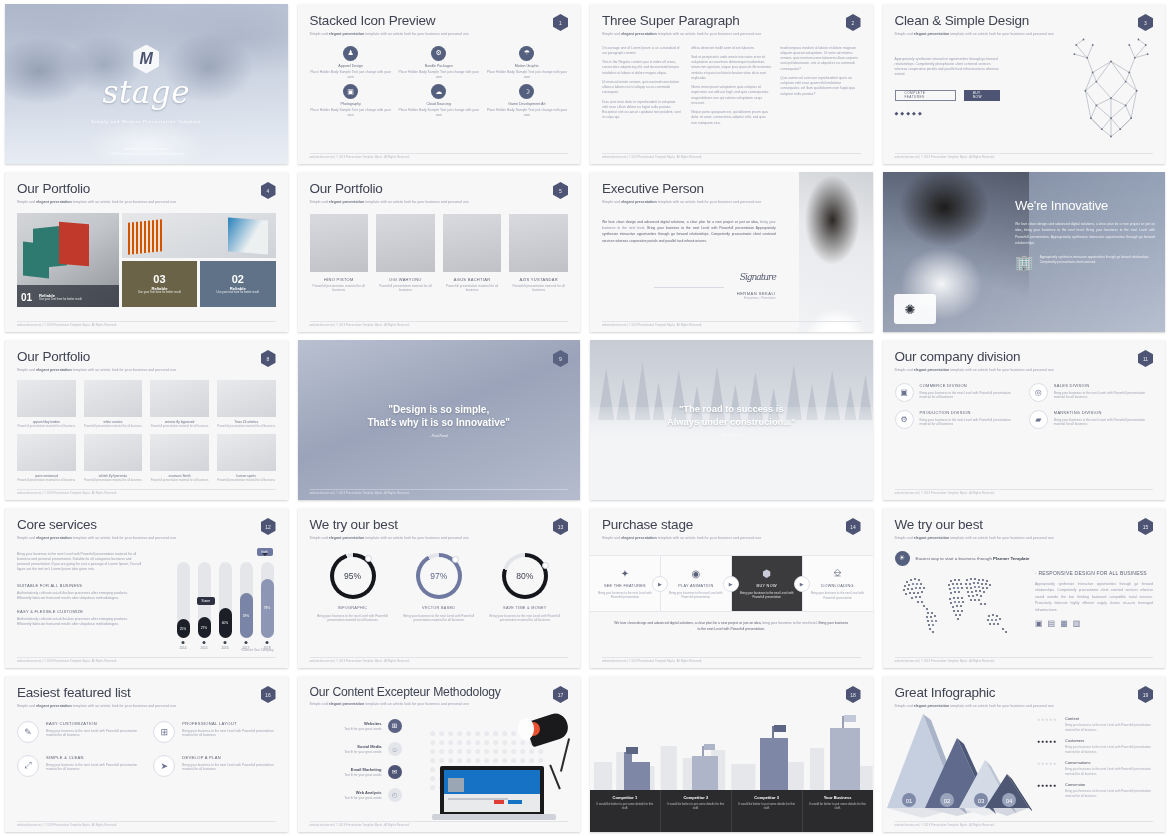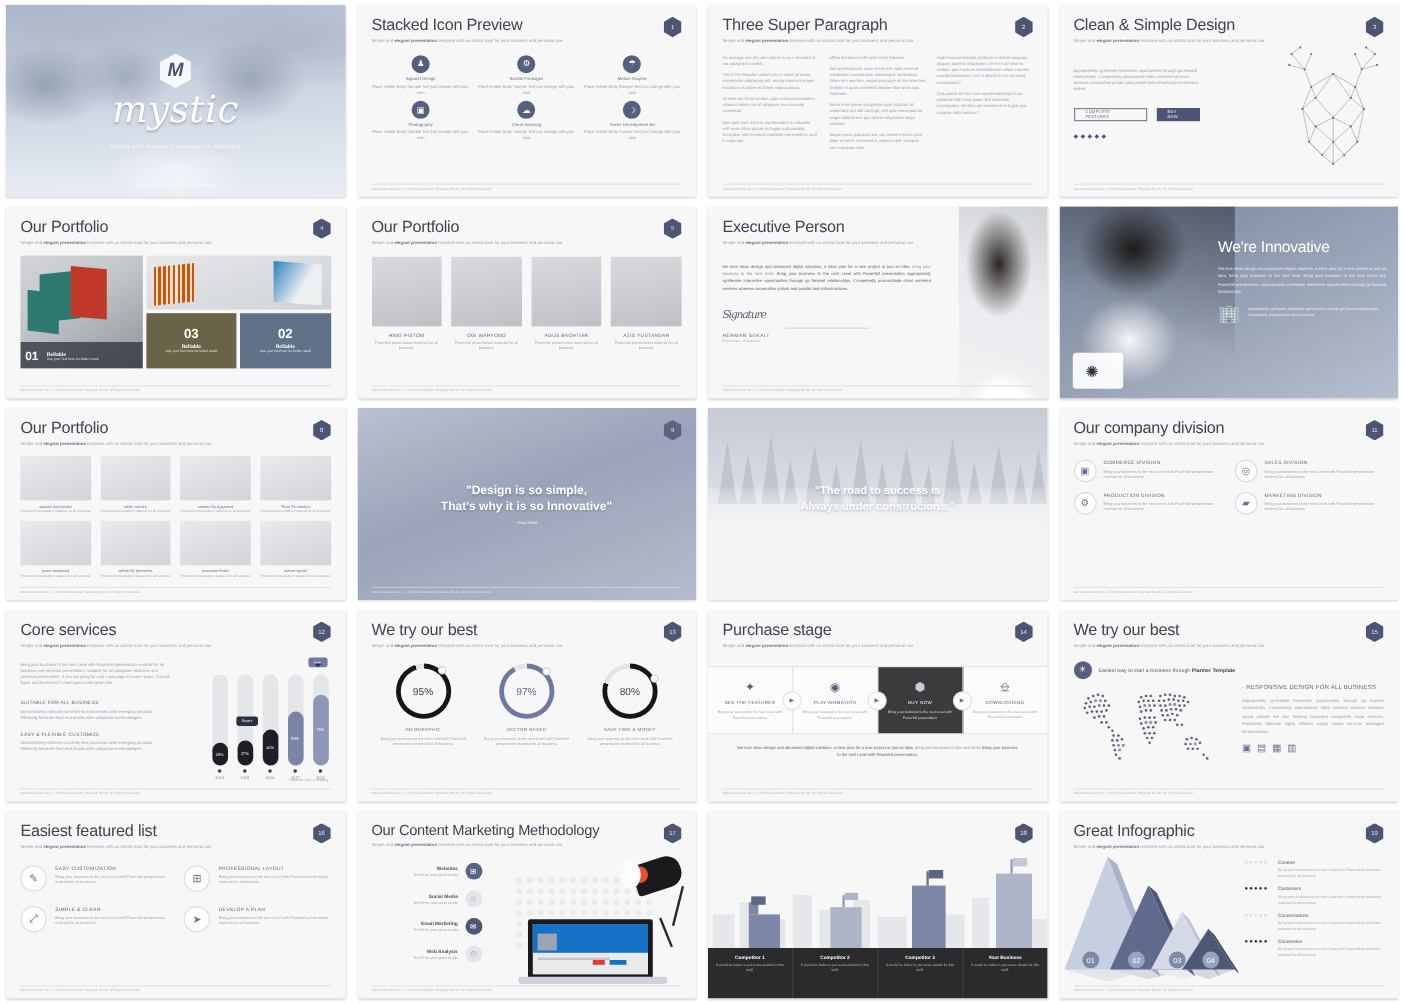--- a/index.html
+++ b/index.html
@@ -276,21 +276,21 @@
 <body>
 
 <div class="grid">
 
   <div class="cell">
     <div class="slide bleed">
       <div class="cover">
         <div class="cover-logo">
             <span>M</span>
           </div>
-        <div class="cover-word">mystic</div>
+        <div class="cover-word">stage</div>
         <div class="cover-tag">Simply and Modern Presentation Template</div>
         <div class="cover-foot">
           <div>www.kartigrafis-typesourceme.com</div>
           <div>© 2019 Presentation Template - Freebie. All Rights Reserved.</div>
         </div>
       </div>
     </div>
   </div>
 
   <div class="cell">
@@ -493,21 +493,21 @@
 
   <div class="cell">
     <div class="slide">
       <div class="exec-photo"></div>
       <div style="position:relative;padding:10px 12px;width:70%;">
         <div class="h-title">Executive Person</div>
         <div class="h-sub"><span>Simple and </span><b>elegant presentation</b><span> template with an artistic look for your business and personal use</span></div>
         <p class="ptext dark" style="margin-top:14px;text-align:justify;line-height:1.9;">
           <span>We love clean design and advanced digital solutions, a clear plan for a new project or just an idea, </span><span style="color:#8e93a8;">bring your business to the next level</span><span>. Bring your business to the next Level with Powerfull presentation Appropriately synthesize interactive opportunities through go forward relationships. Competently procrastinate client centered services whereas cooperative portals and parallel task infrastructures.</span>
         </p>
-        <div style="text-align:left;margin-top:14px;">
+        <div style="text-align:right;margin-top:28px;">
           <div class="sig">Signature</div>
           <div style="border-top:1px solid #d8dae2;width:70px;margin:5px auto 3px;"></div>
           <div style="font-size:4px;color:#5f6377;letter-spacing:.5px;">HERMAN SEKALI</div>
           <div style="font-size:2.6px;color:#aeb1be;margin-top:1px;">Enterpreneur - Presentation</div>
         </div>
       </div>
       <div class="foot">webstockreview.net  |  © 2019 Presentation Template Mystic. All Rights Reserved.</div>
     </div>
   </div>
 
@@ -996,21 +996,21 @@
               <div class="ds">Bring your business to the next Level with Powerfull presentation material for all business</div>
             </div>
           </div>
       </div>
       <div class="foot">webstockreview.net  |  © 2019 Presentation Template Mystic. All Rights Reserved.</div>
     </div>
   </div>
 
   <div class="cell">
     <div class="slide inner-pad">
-      <div class="h-title sm">Our Content Marketing Methodology</div>
+      <div class="h-title sm">Our Content Excepteur Methodology</div>
       <div class="h-sub"><span>Simple and </span><b>elegant presentation</b><span> template with an artistic look for your business and personal use</span></div>
       <div class="badge">17</div>
       <div class="cm-list">
         <div class="cm-row">
             <div class="txt">
               <div class="nm">Websites</div>
               <div class="ds">Text fit for your great words</div>
             </div>
             <div class="circ ic" style="background:#5b6485;color:#fff;">⊞</div>
           </div>

